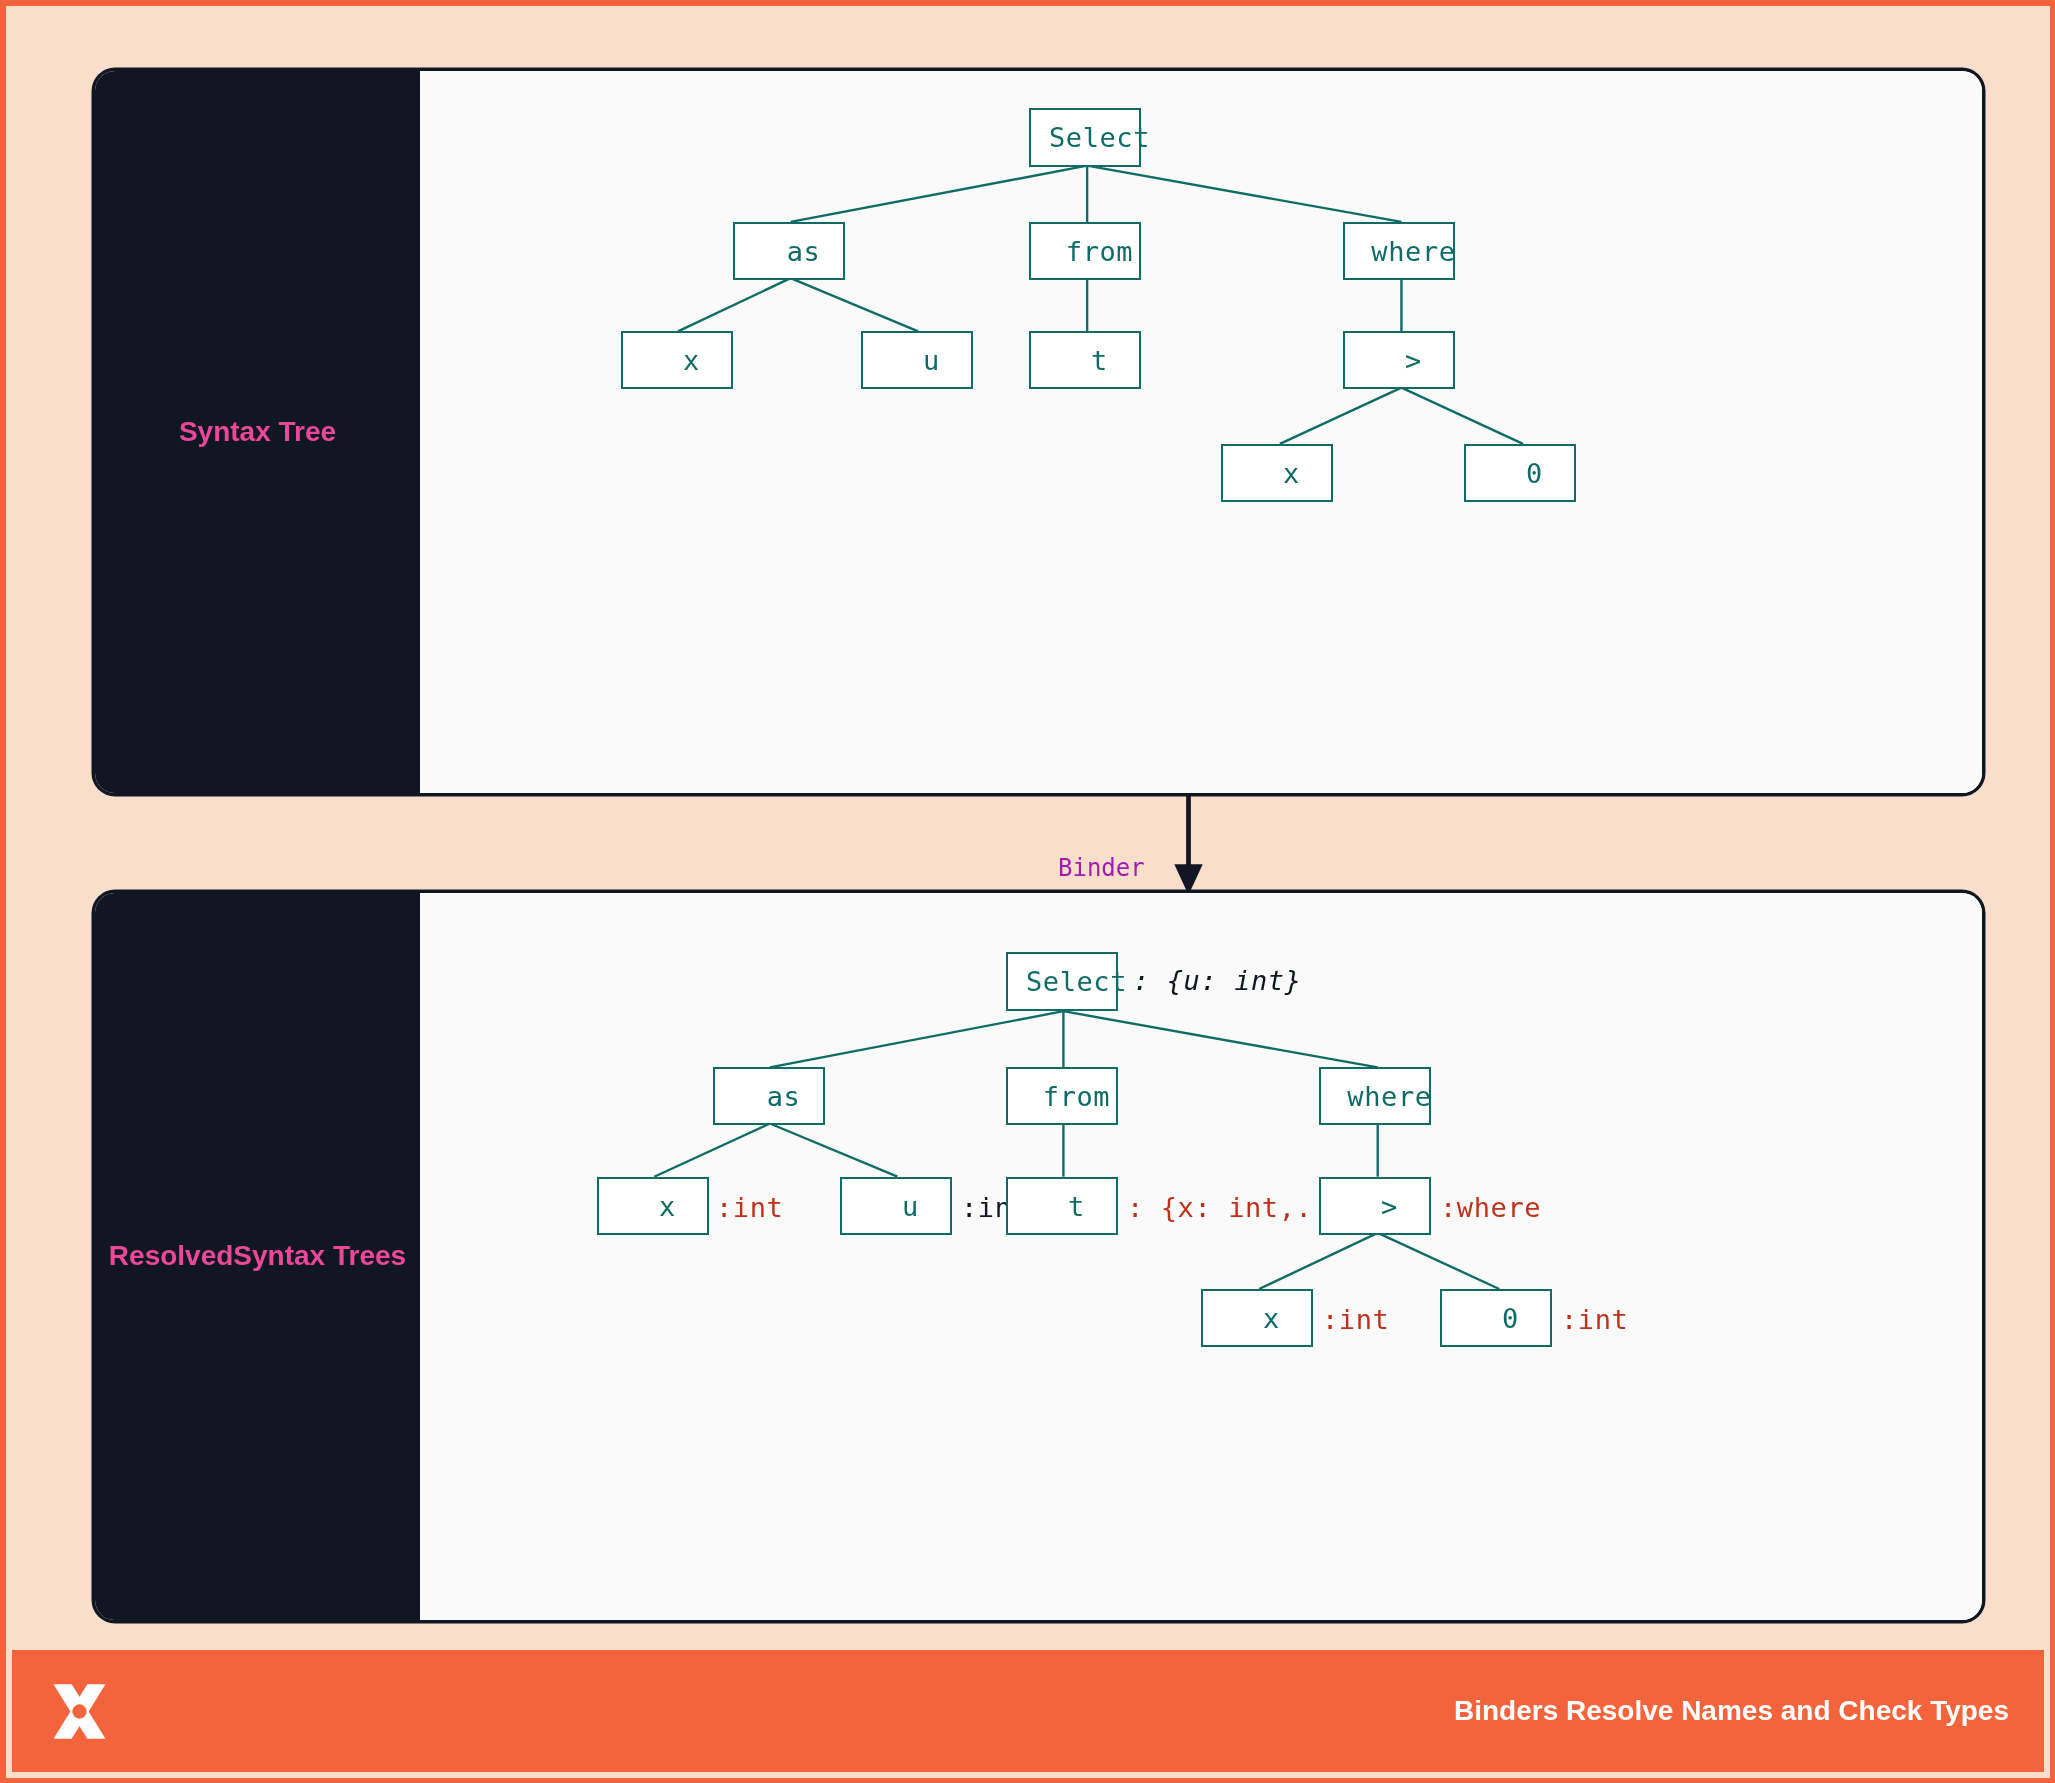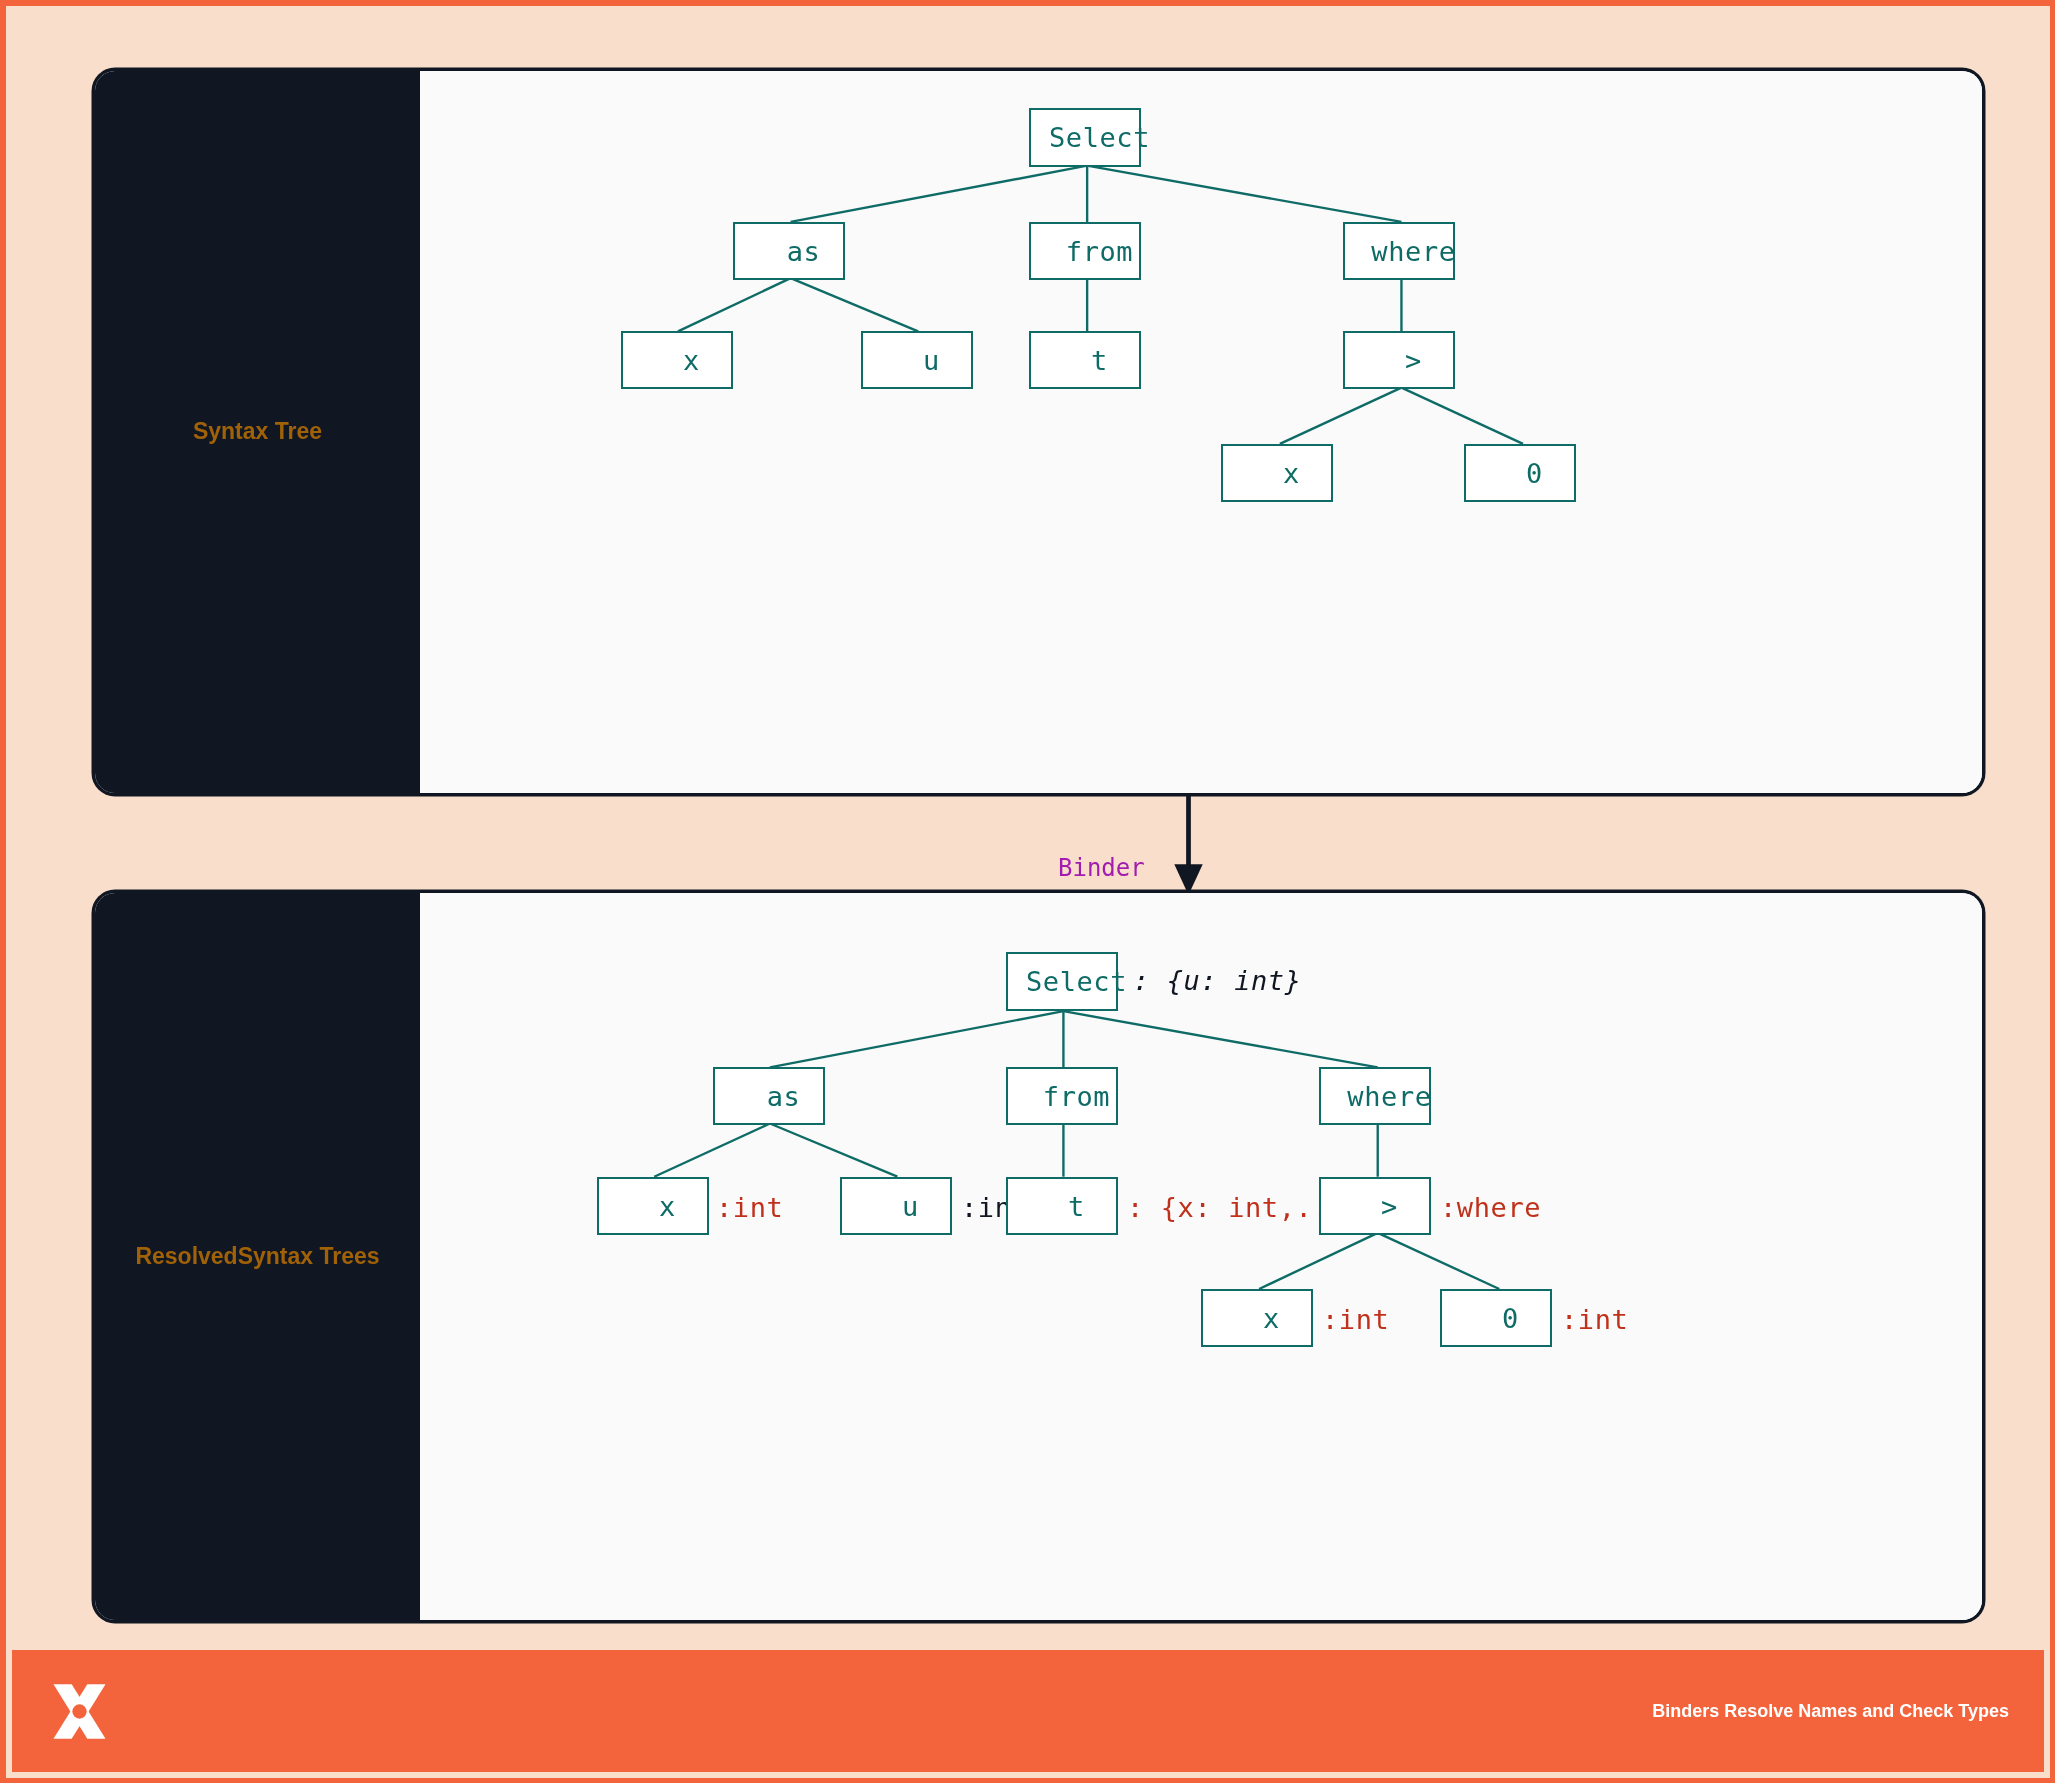--- a/index.html
+++ b/index.html
@@ -27,27 +27,27 @@
   .panel {
     position: absolute;
     background: #fafafa;
     border-radius: 20px;
     box-shadow: 0 0 0 3.5px #111722;
     overflow: hidden;
     display: flex;
   }
   .panel-label {
     background: #111722;
-    color: #a16207;
+    color: #ec4899;
     flex: 0 0 325px;
     display: flex;
     align-items: center;
     justify-content: center;
     text-align: center;
-    font-size: 23px;
+    font-size: 28px;
     font-weight: bold;
     line-height: 1.45;
   }
   .panel-body {
     position: relative;
     flex: 1 1 auto;
     background: #fafafa;
   }
 
   #panel-syntax { left: 89px; top: 65px; width: 1887px; height: 722px; }
@@ -113,21 +113,21 @@
     height: 122px;
     background: #f4643c;
     display: flex;
     align-items: center;
     justify-content: space-between;
     padding: 0 35px;
     box-sizing: border-box;
   }
   #footer-text {
     color: #ffffff;
-    font-size: 18px;
+    font-size: 28px;
     font-weight: bold;
   }
   #footer-logo { width: 65px; height: 65px; }
 </style>
 </head>
 <body>
 
 <div class="slide">
 
   <div class="panel" id="panel-syntax">

